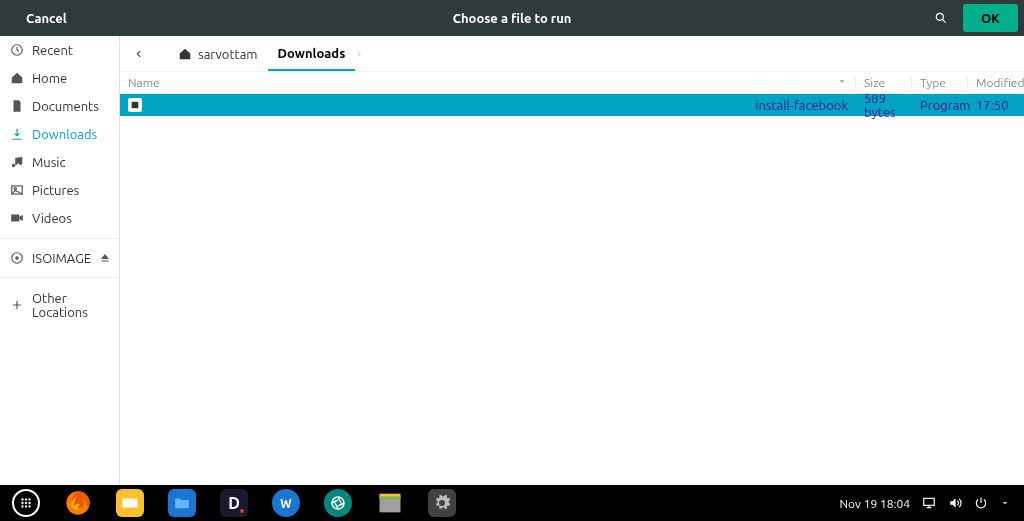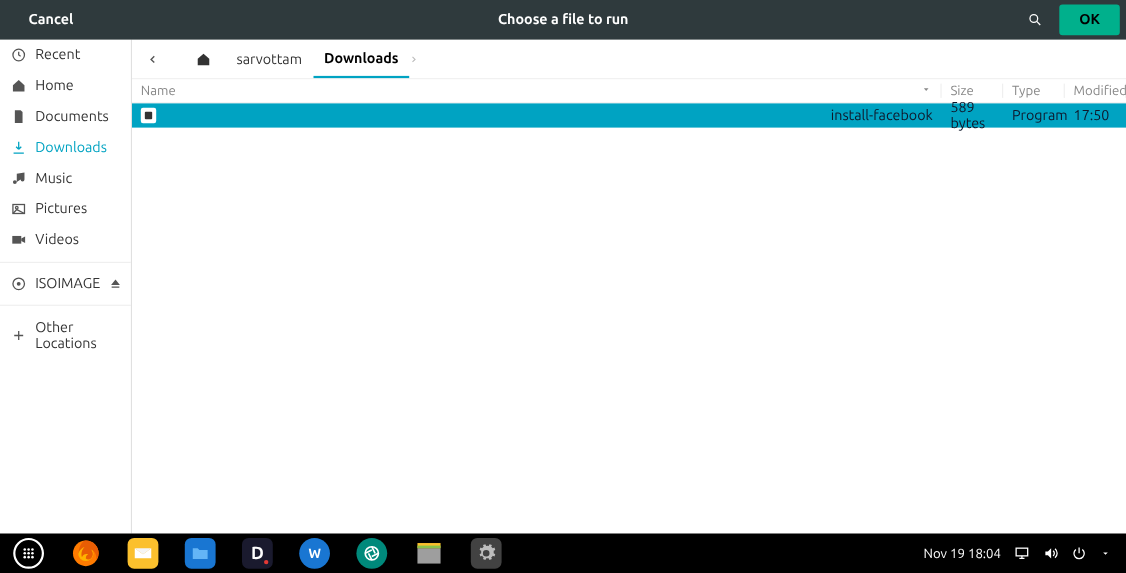--- a/index.html
+++ b/index.html
@@ -35,37 +35,37 @@
 .sidebar .sep { padding: 6px 10px; display: flex; align-items: center; justify-content: space-between; }
 .sidebar .sep .eject { cursor: pointer; }
 
 
 .content { flex: 1; display: flex; flex-direction: column; }
 .breadcrumb {
   height: 36px; display: flex; align-items: center; padding: 0 14px; gap: 0;
   font-size: 13px; color: #333; border-bottom: 1px solid #f0f0f0;
 }
 .breadcrumb .back { width: 24px; text-align: center; cursor: pointer; color: #555; }
-.breadcrumb .crumb { padding: 0 10px; display: flex; align-items: center; gap: 23px; cursor: pointer; height: 100%; }
+.breadcrumb .crumb { padding: 0 10px; display: flex; align-items: center; gap: 6px; cursor: pointer; height: 100%; }
 .breadcrumb .crumb.active { border-bottom: 2px solid #00a3c2; color: #000; font-weight: 600; }
 .breadcrumb .sep { color: #bbb; font-size: 10px; }
 
 
 .table-header {
   display: flex; font-size: 12px; color: #888; border-bottom: 1px solid #eee;
   height: 22px; align-items: center;
 }
 .table-header .col { padding: 0 8px; border-right: 1px solid #eee; }
 .col-name { flex: 1; display: flex; align-items: flex-start; justify-content: space-between; }
 .col-size { width: 56px; }
 .col-type { width: 56px; }
 .col-mod { width: 56px; }
 
 .row {
-  display: flex; font-size: 13px; height: 22px; align-items: center; color: #0f172a;
+  display: flex; font-size: 13px; height: 22px; align-items: center; color: #4c1d95;
 }
 .row.selected { background: #00a3c2; }
 .row .cell { padding: 0 8px; }
 .row .col-name { flex: 1; display: flex; align-items: center; gap: 6px; }
 .row .file-icon {
   width: 14px; height: 14px; background: #fff; border-radius: 2px; display: inline-flex;
   align-items: center; justify-content: center;
 }
 .row .file-icon svg { width: 10px; height: 10px; }
 

